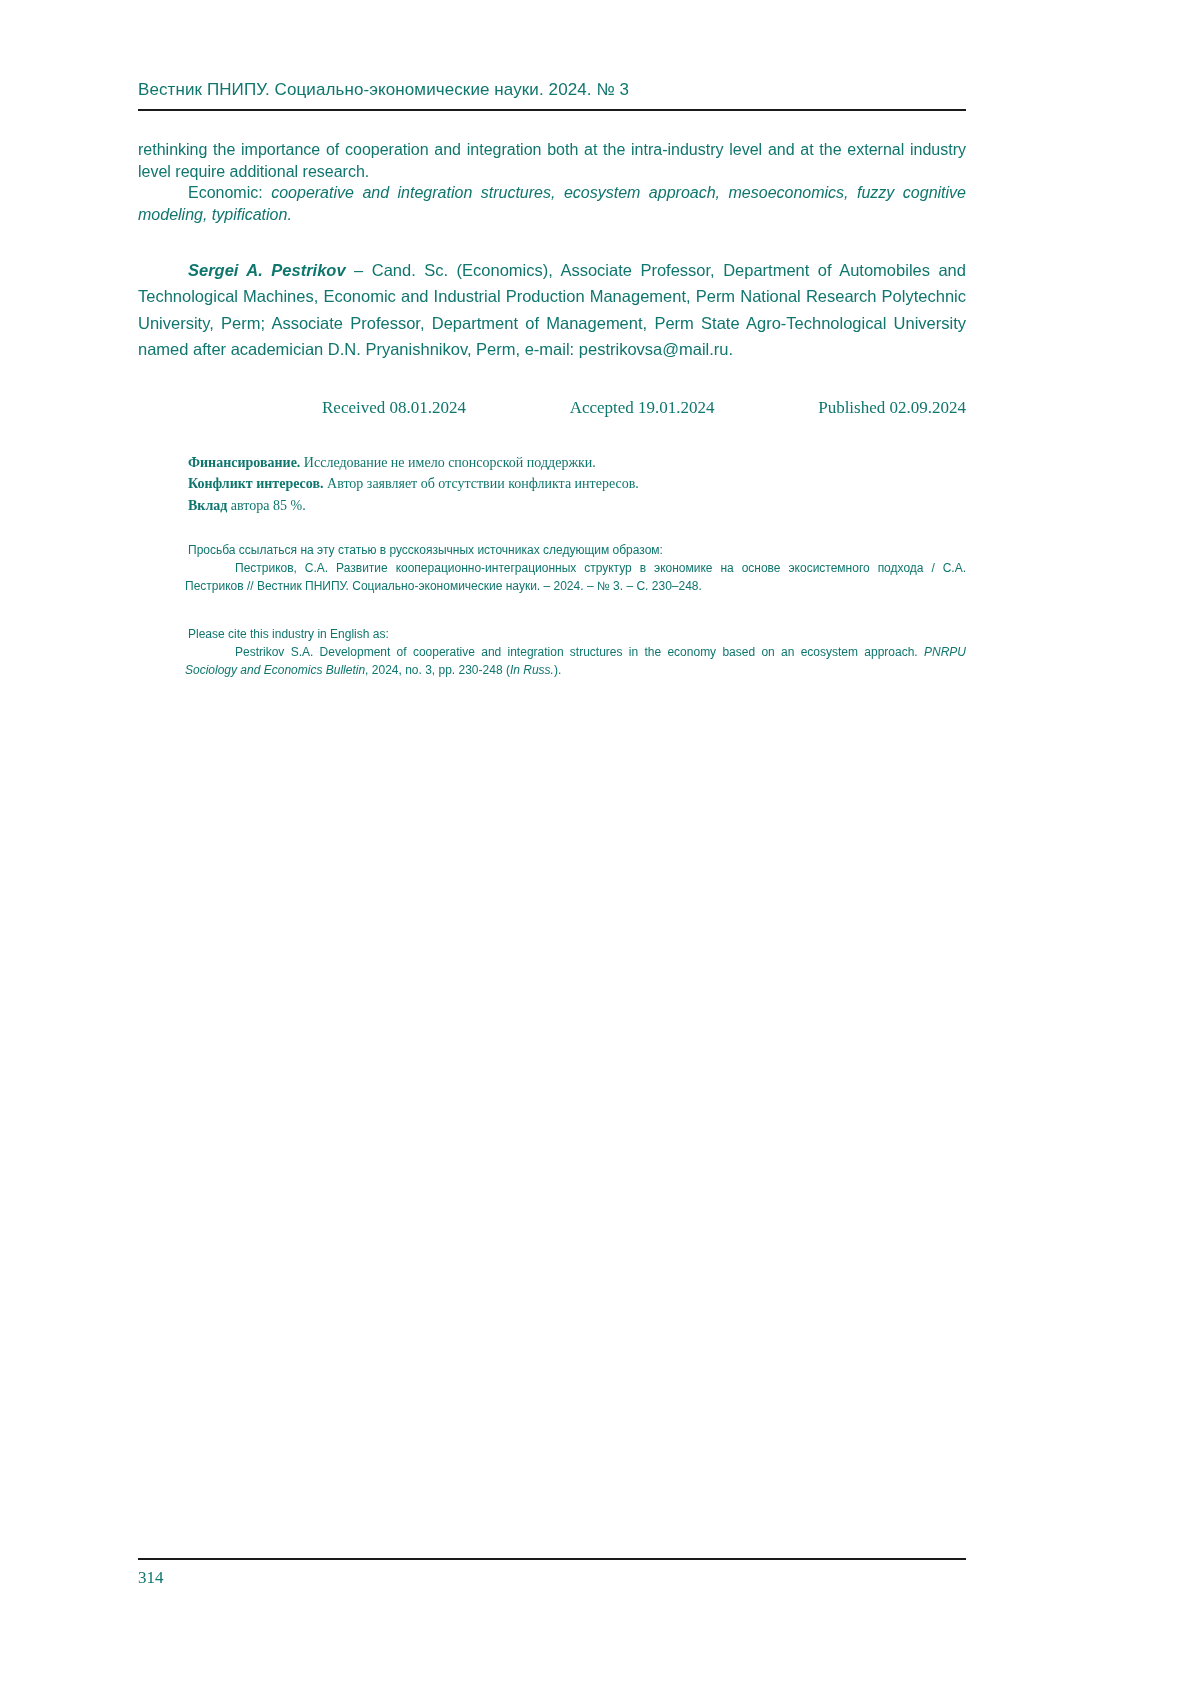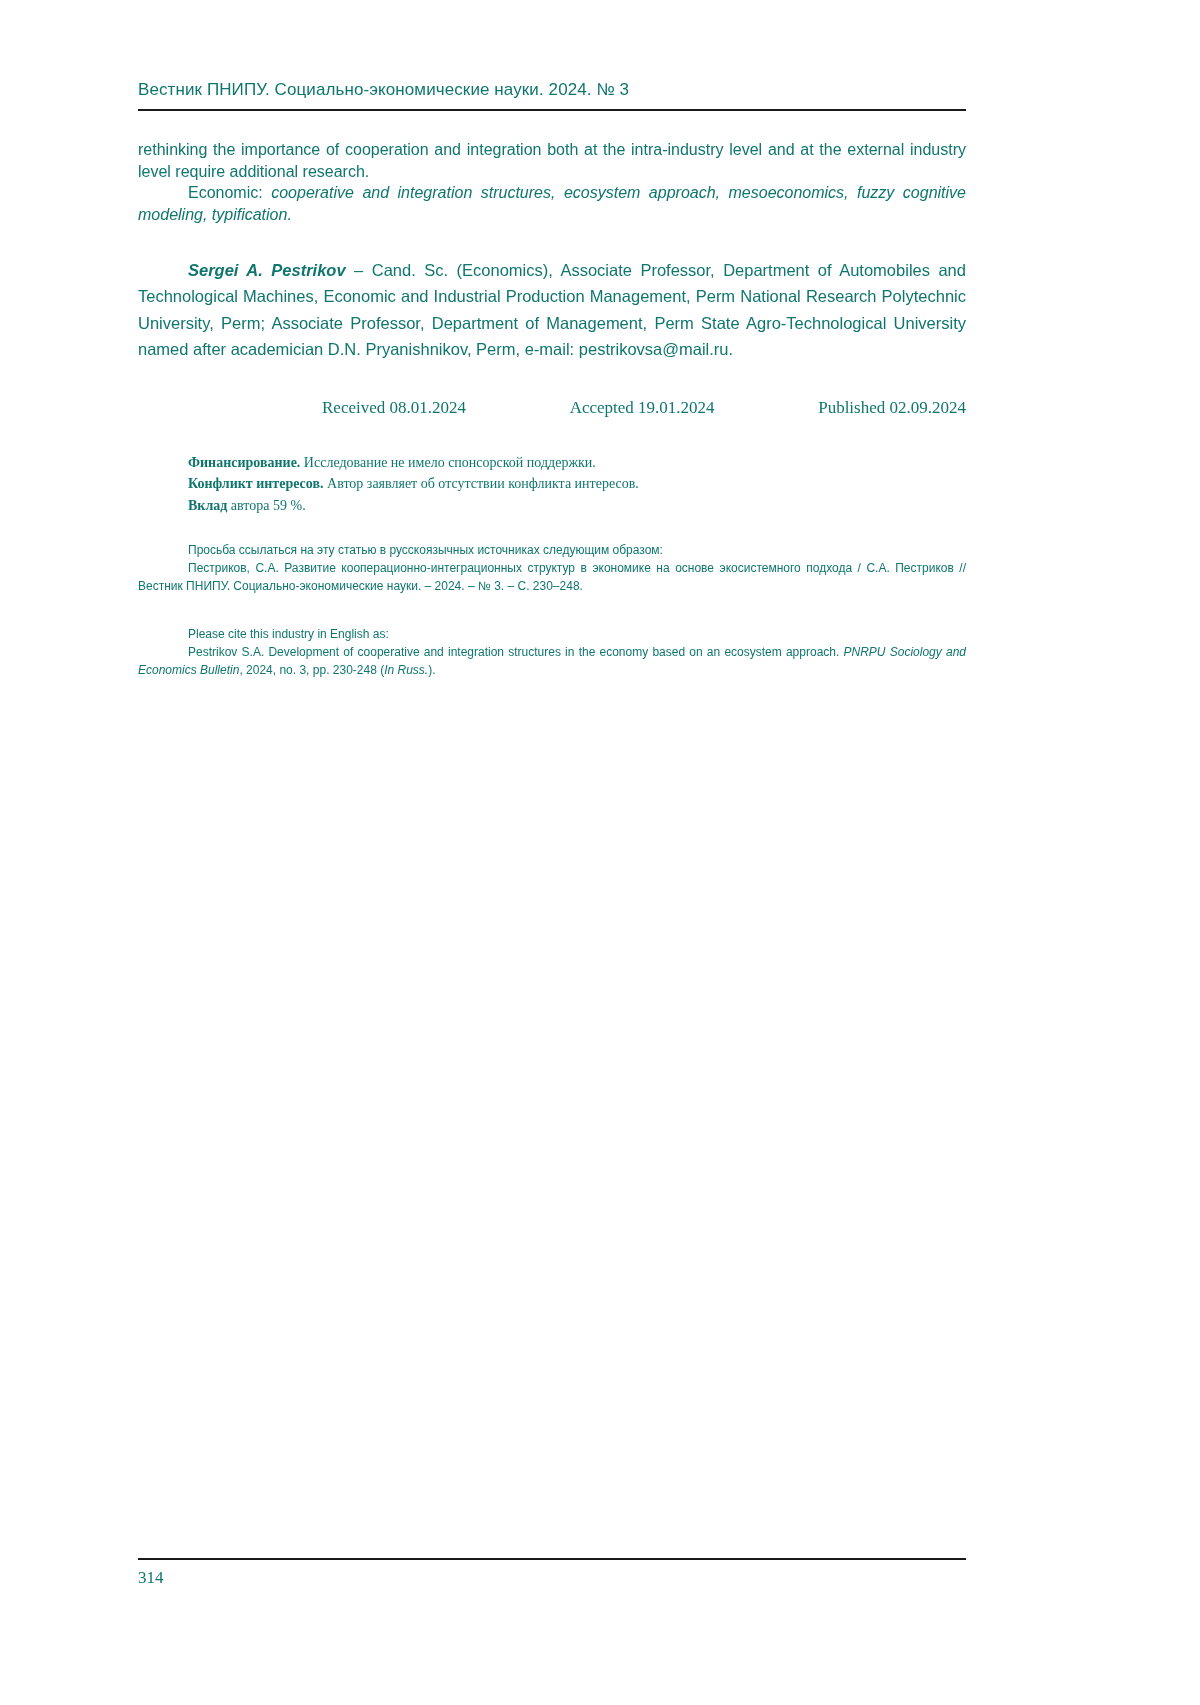--- a/index.html
+++ b/index.html
@@ -79,20 +79,21 @@
     margin-top: 24px;
     font-family: Liberation Sans, sans-serif;
     font-size: 12px;
     line-height: 1.5;
   }
   .cite-block-en { margin-top: 30px; }
   .cite-intro { text-indent: 50px; }
   .cite-text {
     text-indent: 50px;
     text-align: justify;
+    margin-left: 47px;
   }
   .it { font-style: italic; }
 
   .footer {
     position: absolute;
     left: 138px;
     top: 1558px;
     width: 828px;
   }
   .footer .rule { margin-top: 0; }
@@ -119,21 +120,21 @@
 
     <div class="dates-row">
       <span>Received 08.01.2024</span>
       <span>Accepted 19.01.2024</span>
       <span>Published 02.09.2024</span>
     </div>
 
     <div class="meta-block">
       <p class="meta-line"><span class="b">Финансирование.</span> <span>Исследование не имело спонсорской поддержки.</span></p>
       <p class="meta-line"><span class="b">Конфликт интересов.</span> <span>Автор заявляет об отсутствии конфликта интересов.</span></p>
-      <p class="meta-line"><span class="b">Вклад</span> <span>автора 59 %.</span></p>
+      <p class="meta-line"><span class="b">Вклад</span> <span>автора 85 %.</span></p>
     </div>
 
     <div class="cite-block">
       <p class="cite-intro">Просьба ссылаться на эту статью в русскоязычных источниках следующим образом:</p>
       <p class="cite-text">Пестриков, С.А. Развитие кооперационно-интеграционных структур в экономике на основе экосистемного подхода / С.А. Пестриков // Вестник ПНИПУ. Социально-экономические науки. – 2024. – № 3. – С. 230–248.</p>
     </div>
 
     <div class="cite-block cite-block-en">
       <p class="cite-intro">Please cite this industry in English as:</p>
       <p class="cite-text"><span>Pestrikov S.A. Development of cooperative and integration structures in the economy based on an ecosystem approach. </span><span class="it">PNRPU Sociology and Economics Bulletin</span><span>, 2024, no. 3, pp. 230-248 (</span><span class="it">In Russ.</span><span>).</span></p>

